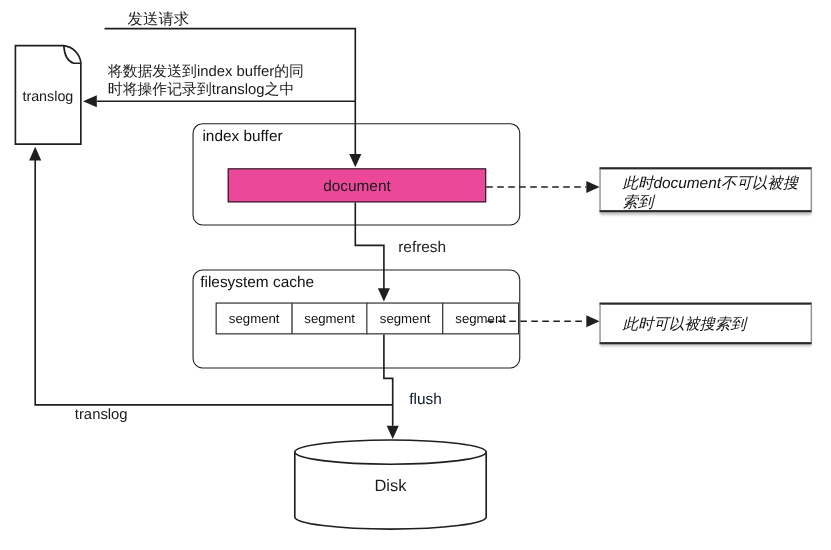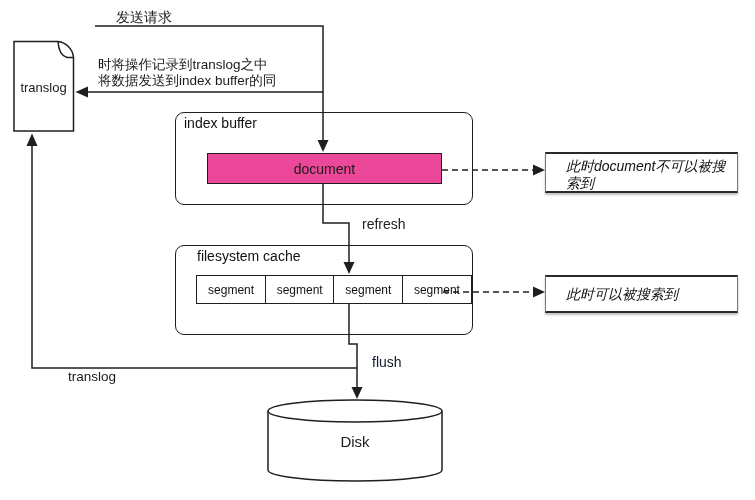--- a/index.html
+++ b/index.html
@@ -93,21 +93,21 @@
 <div id="canvas">
 
   <div class="group-box" style="left:175px; top:112px; width:298px; height:93px;"></div>
   <div class="group-title" style="left:184px; top:115px;">index buffer</div>
 
   <div class="doc-box">
     <span>document</span>
   </div>
 
   <div class="group-box" style="left:175px; top:245px; width:298px; height:90px;"></div>
-  <div class="group-title" style="left:182px; top:248px;margin-left:15px;">filesystem cache</div>
+  <div class="group-title" style="left:182px; top:248px;">filesystem cache</div>
 
   <div class="segments-row">
     <div class="segment-cell">
       <span>segment</span>
     </div>
     <div class="segment-cell">
       <span>segment</span>
     </div>
     <div class="segment-cell">
       <span>segment</span>
@@ -160,22 +160,22 @@
 
     <g>
       <path d="M268,411 V470 A87,11 0 0 0 442,470 V411" fill="#ffffff" stroke="#1f1f1f" stroke-width="1.5"></path>
       <ellipse cx="355" cy="411" rx="87" ry="11" fill="#ffffff" stroke="#1f1f1f" stroke-width="1.5"></ellipse>
     </g>
   </svg>
 
   <div class="txt lbl-14" style="left:116px; top:9px;">发送请求</div>
 
   <div class="txt note" style="left:98px; top:57px;">
+    <div>将数据发送到index buffer的同</div>
     <div>时将操作记录到translog之中</div>
-    <div>将数据发送到index buffer的同</div>
   </div>
 
   <div class="txt lbl-13" style="left:14px; top:80px; width:59px; text-align:center;">translog</div>
 
   <div class="txt lbl-14" style="left:362px; top:216px; color:#222;">refresh</div>
 
   <div class="txt lbl-14" style="left:372px; top:354px; color:#0f172a;">flush</div>
 
   <div class="txt note" style="left:68px; top:369px;">
     <div>translog</div>

